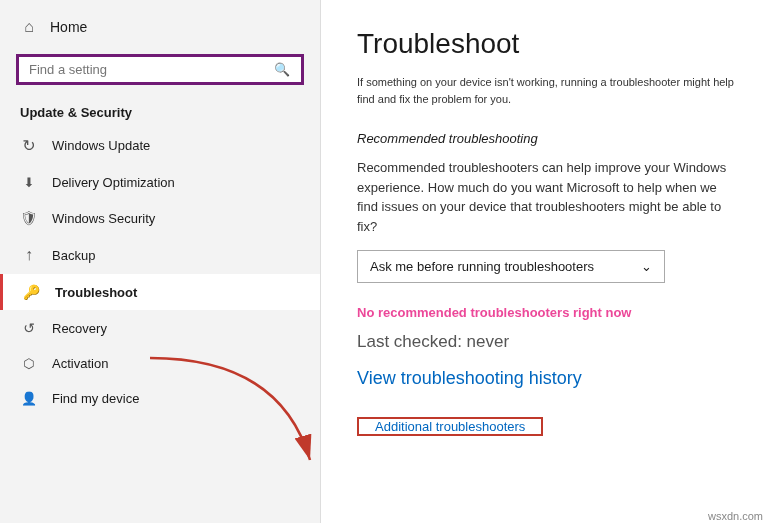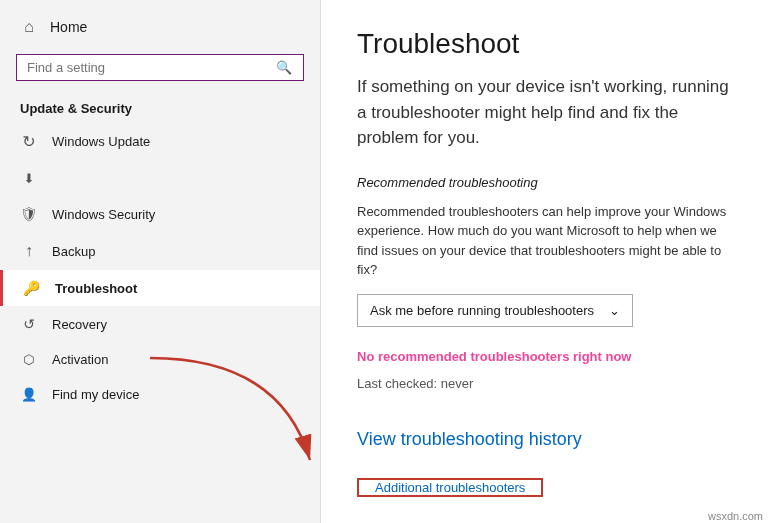--- a/index.html
+++ b/index.html
@@ -39,21 +39,21 @@
       gap: 12px;
       font-size: 14px;
       color: #1a1a1a;
     }
 
     .search-box {
       margin: 8px 16px 12px 16px;
       display: flex;
       align-items: center;
       background: white;
-      border: 1px solid #701a75;
+      border: 3px solid #701a75;
       padding: 5px 10px;
       gap: 6px;
     }
 
     .search-box input {
       border: none;
       outline: none;
       background: transparent;
       font-size: 13px;
       color: #555;
@@ -116,21 +116,21 @@
     }
 
     .page-title {
       font-size: 28px;
       font-weight: 300;
       color: #1a1a1a;
       margin-bottom: 14px;
     }
 
     .page-description {
-      font-size: 17px;
+      font-size: 11px;
       color: #333;
       line-height: 1.5;
       margin-bottom: 24px;
       max-width: 420px;
     }
 
     .section-title {
       font-size: 13px;
       font-weight: 400;
       color: #1a1a1a;
@@ -146,38 +146,38 @@
       max-width: 430px;
     }
 
     .dropdown-select {
       display: flex;
       align-items: center;
       border: 1px solid #aaa;
       padding: 8px 12px;
       background: white;
       cursor: pointer;
-      width: 276px;
+      width: 308px;
       justify-content: space-between;
       font-size: 13px;
       color: #1a1a1a;
       margin-bottom: 22px;
     }
 
     .no-troubleshooters {
       font-size: 13px;
       font-weight: 600;
       color: #ec4899;
       margin-bottom: 12px;
     }
 
     .last-checked {
-      font-size: 13px;
+      font-size: 17px;
       color: #555;
-      margin-bottom: 38px;
+      margin-bottom: 16px;
     }
 
     .view-history-link {
       font-size: 18px;
       color: #0067c0;
       cursor: pointer;
       text-decoration: none;
       display: inline-block;
       margin-bottom: 28px;
     }
@@ -232,20 +232,21 @@
 
     <div class="section-label">Update &amp; Security</div>
 
     <div class="nav-item">
       <span class="nav-icon">↻</span>
       <span class="nav-label">Windows Update</span>
     </div>
 
     <div class="nav-item">
       <span class="nav-icon" style="font-size:13px;">⬇</span>
+      <span class="nav-label">Delivery Optimization</span>
     </div>
 
     <div class="nav-item">
       <span class="nav-icon" style="font-size:14px;">🛡</span>
       <span class="nav-label">Windows Security</span>
     </div>
 
     <div class="nav-item">
       <span class="nav-icon" style="font-size:16px;">↑</span>
       <span class="nav-label">Backup</span>

